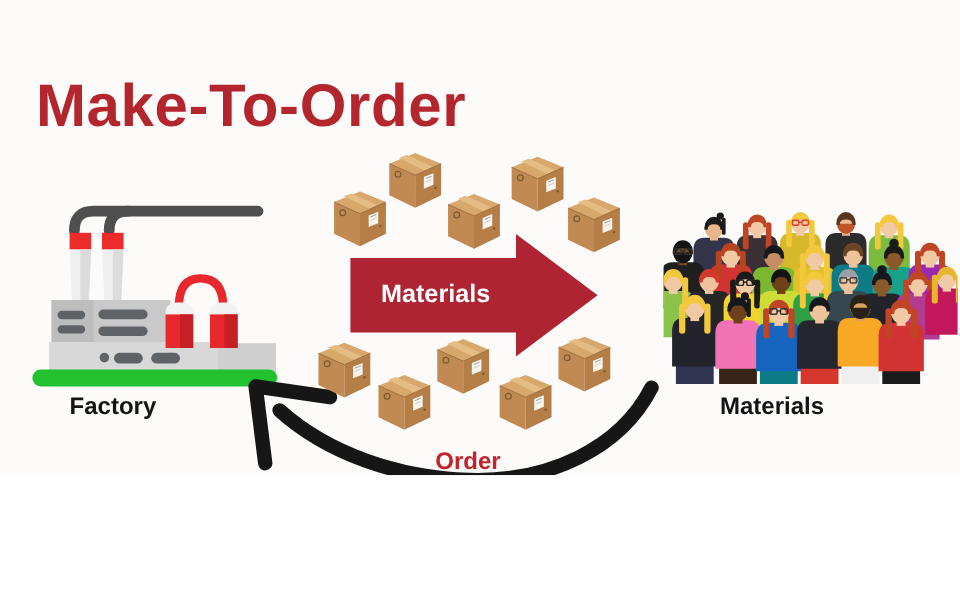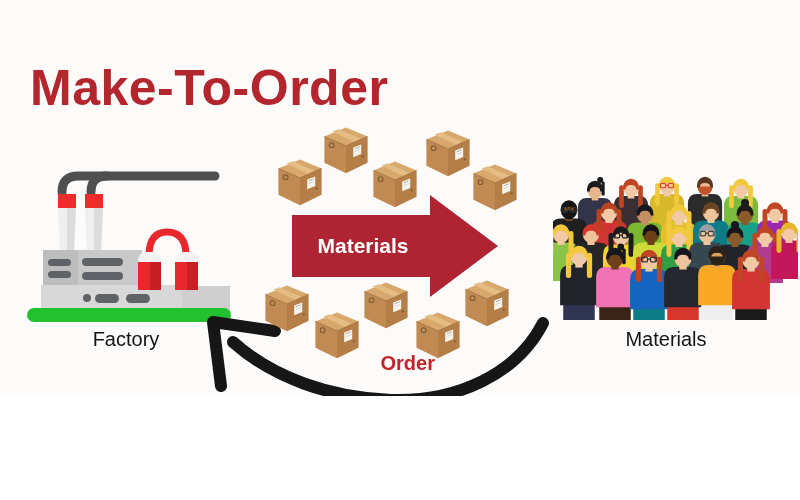--- a/index.html
+++ b/index.html
@@ -12,33 +12,32 @@
     padding-left:16px;
   }
   .abs{position:absolute;}
   .title{
     left:30px;top:60px;
     font-size:50px;line-height:56px;font-weight:700;
     letter-spacing:.5px;
     color:var(--title_red,#B4262E);
   }
   .node-label{
-    font-size:20px;font-weight:400;
+    font-size:20px;font-weight:700;
     color:var(--label_black,#141414);
-    text-align:center;
   }
   .factory-label{left:58px;top:328px;width:136px;}
   .customers-label{left:600px;top:328px;width:132px;}
   .materials-label{
     left:288px;top:230px;width:150px;height:32px;line-height:32px;
     font-size:21px;font-weight:700;color:#ffffff;text-align:center;
   }
   .order-label{
-    left:345px;top:352px;width:90px;
-    font-size:20px;font-weight:700;text-align:right;
+    left:345px;top:374px;width:90px;
+    font-size:20px;font-weight:700;text-align:center;
     color:var(--order_text_red,#C4232B);
   }
   svg{display:block;}
 </style>
 </head>
 <body>
 
 <div class="stage">
 
   <div class="abs title">Make-To-Order</div>

